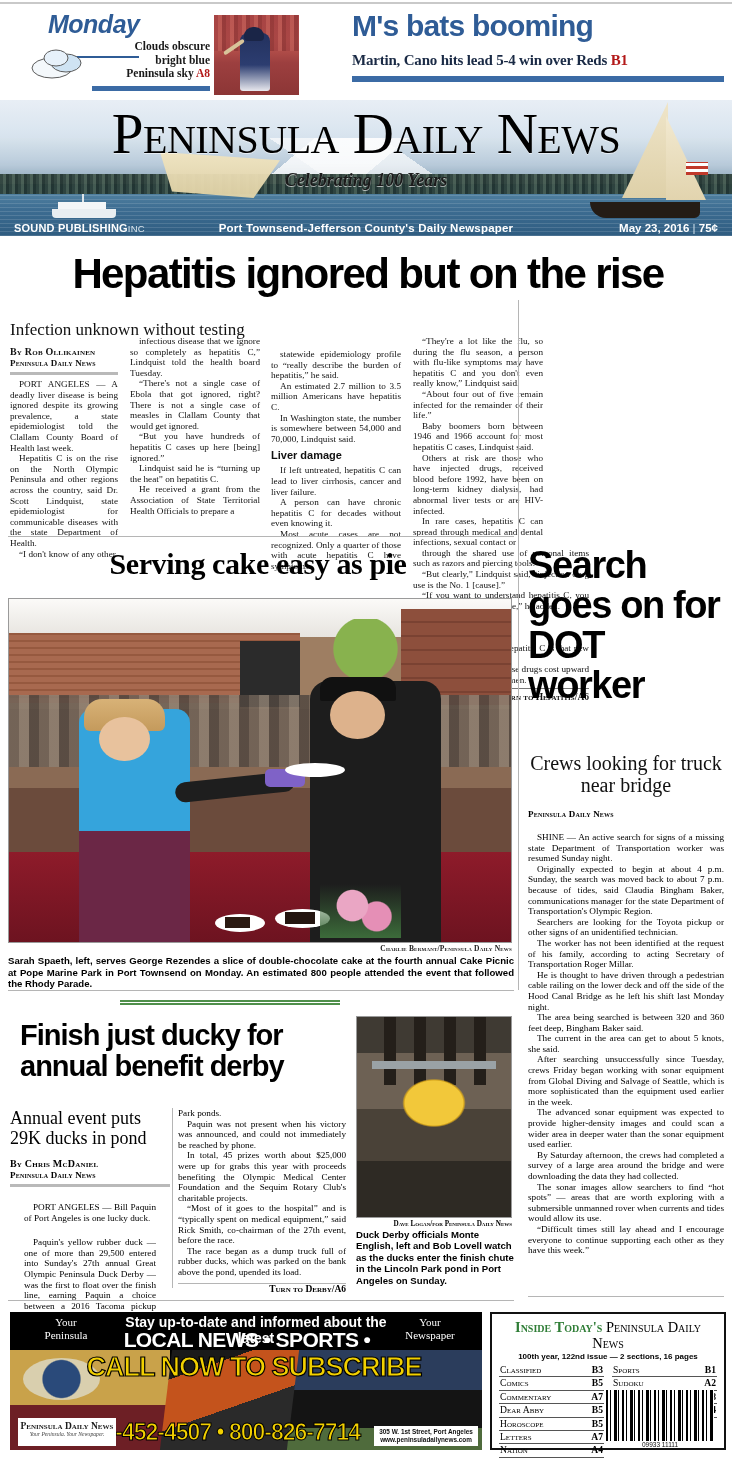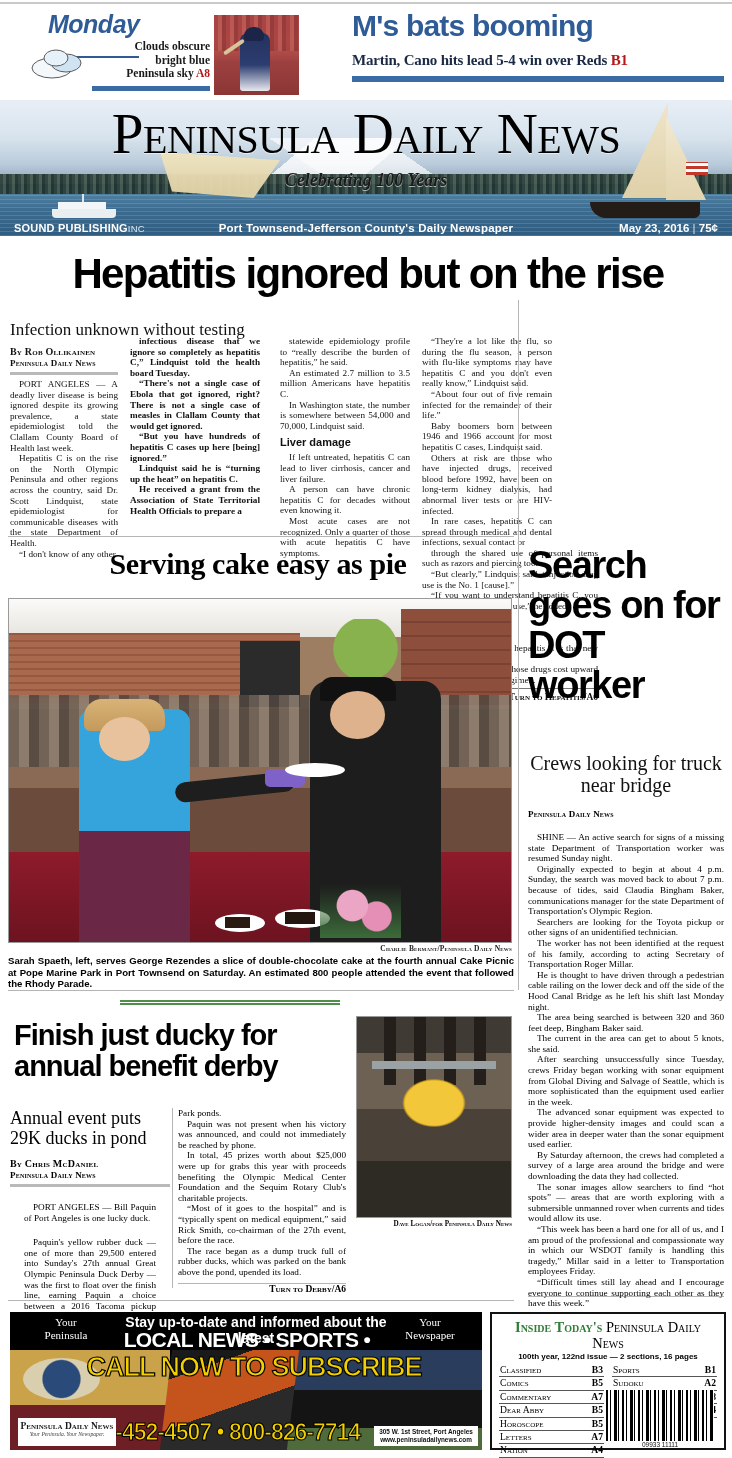--- a/index.html
+++ b/index.html
@@ -302,21 +302,21 @@
     font-size: 9.2px; line-height: 10.6px; text-align:justify;
   }
   .dot-body p { text-indent:9px; margin:0; }
 
   
   .green-rule {
     position:absolute; left: 120px; top: 1000px; width: 220px; height: 5px;
     border-top:2px solid #4f8f4a; border-bottom:2px solid #4f8f4a;
   }
   .duck-head {
-    position:absolute; left: 14px; top: 1020px; width: 346px;
+    position:absolute; left: 20px; top: 1020px; width: 346px;
     font-family:"Liberation Sans", sans-serif; font-weight:bold;
     font-size: 29px; line-height: 31px; letter-spacing:-1px;
   }
   .duck-deck {
     position:absolute; left: 10px; top: 1108px; width: 160px;
     font-family:"Liberation Serif", serif;
     font-size: 18px; line-height: 20px;
   }
   .duck-by { position:absolute; left: 10px; top: 1158px; width: 160px; }
   .duck-c1 {
@@ -527,29 +527,29 @@
       <div class="byline">
         <div>By Rob Ollikainen</div>
         <div class="org">Peninsula Daily News</div>
       </div>
       <div class="byline-rule"></div>
       <p>PORT ANGELES — A deadly liver disease is being ignored despite its growing prevalence, a state epidemiologist told the Clallam County Board of Health last week.</p>
       <p>Hepatitis C is on the rise on the North Olympic Peninsula and other regions across the country, said Dr. Scott Lindquist, state epidemiologist for communicable diseases with the state Department of Health.</p>
       <p>“I don't know of any other</p>
     </div>
 
-    <div class="col" style="width:130px; margin-right:20px;font-weight:bold;">
+    <div class="col" style="width:130px; margin-right:11px;">
       <p>infectious disease that we ignore so completely as hepatitis C,” Lindquist told the health board Tuesday.</p>
       <p>“There's not a single case of Ebola that got ignored, right? There is not a single case of measles in Clallam County that would get ignored.</p>
       <p>“But you have hundreds of hepatitis C cases up here [being] ignored.”</p>
       <p>Lindquist said he is “turning up the heat” on hepatitis C.</p>
       <p>He received a grant from the Association of State Territorial Health Officials to prepare a</p>
     </div>
 
-    <div class="col" style="width:130px; margin-right:12px;">
+    <div class="col" style="width:130px; margin-right:12px;margin-top:13px;">
       <p>statewide epidemiology profile to “really describe the burden of hepatitis,” he said.</p>
       <p>An estimated 2.7 million to 3.5 million Americans have hepatitis C.</p>
       <p>In Washington state, the number is somewhere between 54,000 and 70,000, Lindquist said.</p>
       <div class="subhead">Liver damage</div>
       <p>If left untreated, hepatitis C can lead to liver cirrhosis, cancer and liver failure.</p>
       <p>A person can have chronic hepatitis C for decades without even knowing it.</p>
       <p>Most acute cases are not recognized. Only a quarter of those with acute hepatitis C have symptoms.</p>
     </div>
 
     <div class="col" style="width:130px; margin-right:12px;">
@@ -598,40 +598,39 @@
     <div class="cp-arm"></div>
       <div class="cp-glove"></div>
       <div class="cp-plate"></div>
     <div class="cp-cake1"></div>
       <div class="cp-cake1b"></div>
     <div class="cp-cake2"></div>
       <div class="cp-cake2b"></div>
     <div class="cp-flowers"></div>
   </div>
   <div class="photo-credit" style="left:8px; top:944px; width:504px;">Charlie Bermant/Peninsula Daily News</div>
-  <div class="photo-cap" style="left:8px; top:955px; width:506px;">Sarah Spaeth, left, serves George Rezendes a slice of double-chocolate cake at the fourth annual Cake Picnic at Pope Marine Park in Port Townsend on Saturday. An estimated 800 people attended the event that followed the Rhody Parade.</div>
+  <div class="photo-cap" style="left:8px; top:955px; width:506px;">Sarah Spaeth, left, serves George Rezendes a slice of double-chocolate cake at the fourth annual Cake Picnic at Pope Marine Park in Port Townsend on Monday. An estimated 800 people attended the event that followed the Rhody Parade.</div>
 
   <div class="dot-head">Search goes on for DOT worker</div>
   <div class="dot-deck">Crews looking for truck near bridge</div>
   <div class="dot-by byline">
     <span class="org">Peninsula Daily News</span>
   </div>
   <div class="dot-body">
     <p>SHINE — An active search for signs of a missing state Department of Transportation worker was resumed Sunday night.</p>
     <p>Originally expected to begin at about 4 p.m. Sunday, the search was moved back to about 7 p.m. because of tides, said Claudia Bingham Baker, communications manager for the state Department of Transportation's Olympic Region.</p>
     <p>Searchers are looking for the Toyota pickup or other signs of an unidentified technician.</p>
     <p>The worker has not been identified at the request of his family, according to acting Secretary of Transportation Roger Millar.</p>
     <p>He is thought to have driven through a pedestrian cable railing on the lower deck and off the side of the Hood Canal Bridge as he left his shift last Monday night.</p>
     <p>The area being searched is between 320 and 360 feet deep, Bingham Baker said.</p>
     <p>The current in the area can get to about 5 knots, she said.</p>
     <p>After searching unsuccessfully since Tuesday, crews Friday began working with sonar equipment from Global Diving and Salvage of Seattle, which is more sophisticated than the equipment used earlier in the week.</p>
     <p>The advanced sonar equipment was expected to provide higher-density images and could scan a wider area in deeper water than the sonar equipment used earlier.</p>
     <p>By Saturday afternoon, the crews had completed a survey of a large area around the bridge and were downloading the data they had collected.</p>
     <p>The sonar images allow searchers to find “hot spots” — areas that are worth exploring with a submersible unmanned rover when currents and tides would allow its use.</p>
-    <p>“This week has been a hard one for all of us, and I am proud of the professional and compassionate way in which our WSDOT family is handling this tragedy,” Millar said in a letter to Transportation employees Friday.</p>
     <p>“Difficult times still lay ahead and I encourage everyone to continue supporting each other as they have this week.”</p>
   </div>
 
   <div class="green-rule"></div>
   <div class="duck-head">Finish just ducky for annual benefit derby</div>
   <div class="duck-deck">Annual event puts 29K ducks in pond</div>
   <div class="duck-by byline">
     <div>By Chris McDaniel</div>
     <div class="org">Peninsula Daily News</div>
     <div class="byline-rule"></div>
@@ -649,20 +648,21 @@
     <p>The race began as a dump truck full of rubber ducks, which was parked on the bank above the pond, upended its load.</p>
     <div class="turnline" style="border-top:none;">Turn to Derby/A6</div>
   </div>
 
   <div class="duck-photo">
     <div class="dp-legs"></div>
       <div class="dp-chute"></div>
       <div class="dp-duck"></div>
   </div>
   <div class="duck-credit">Dave Logan/for Peninsula Daily News</div>
+  <div class="duck-cap">Duck Derby officials Monte English, left and Bob Lovell watch as the ducks enter the finish chute in the Lincoln Park pond in Port Angeles on Sunday.</div>
 
   <div class="ad">
     <div class="ad-topbar"></div>
     <div class="ad-your1" style="white-space:pre-line;">Your
 Peninsula</div>
     <div class="ad-your2" style="white-space:pre-line;">Your
 Newspaper</div>
     <div class="ad-line1">Stay up-to-date and informed about the latest</div>
     <div class="ad-line2">LOCAL NEWS • SPORTS • POLITICS</div>
     <div class="ad-photos">

